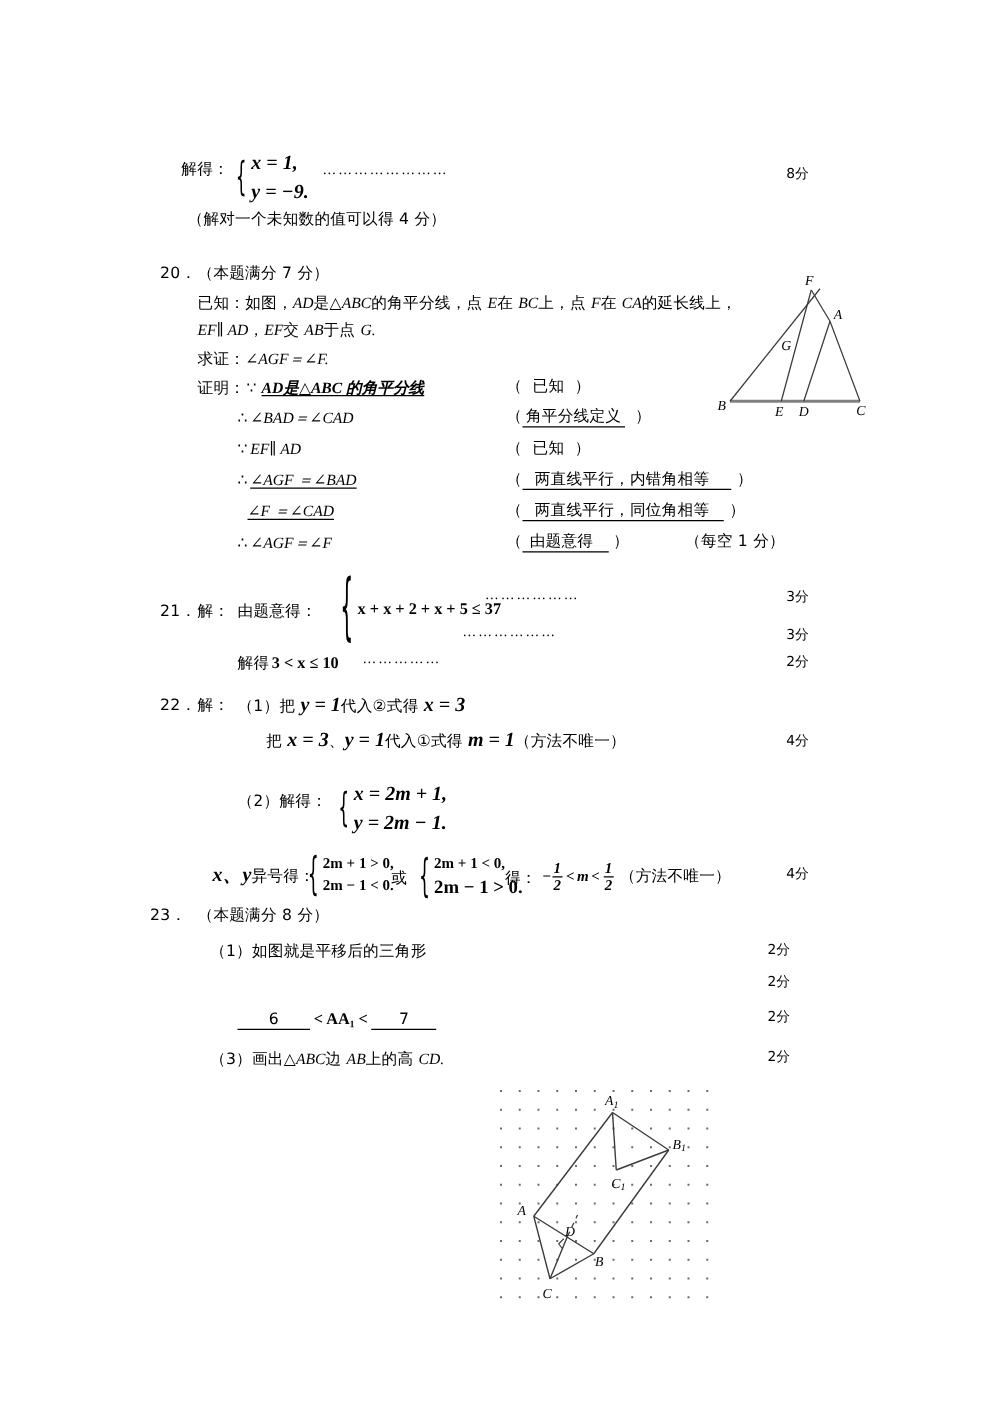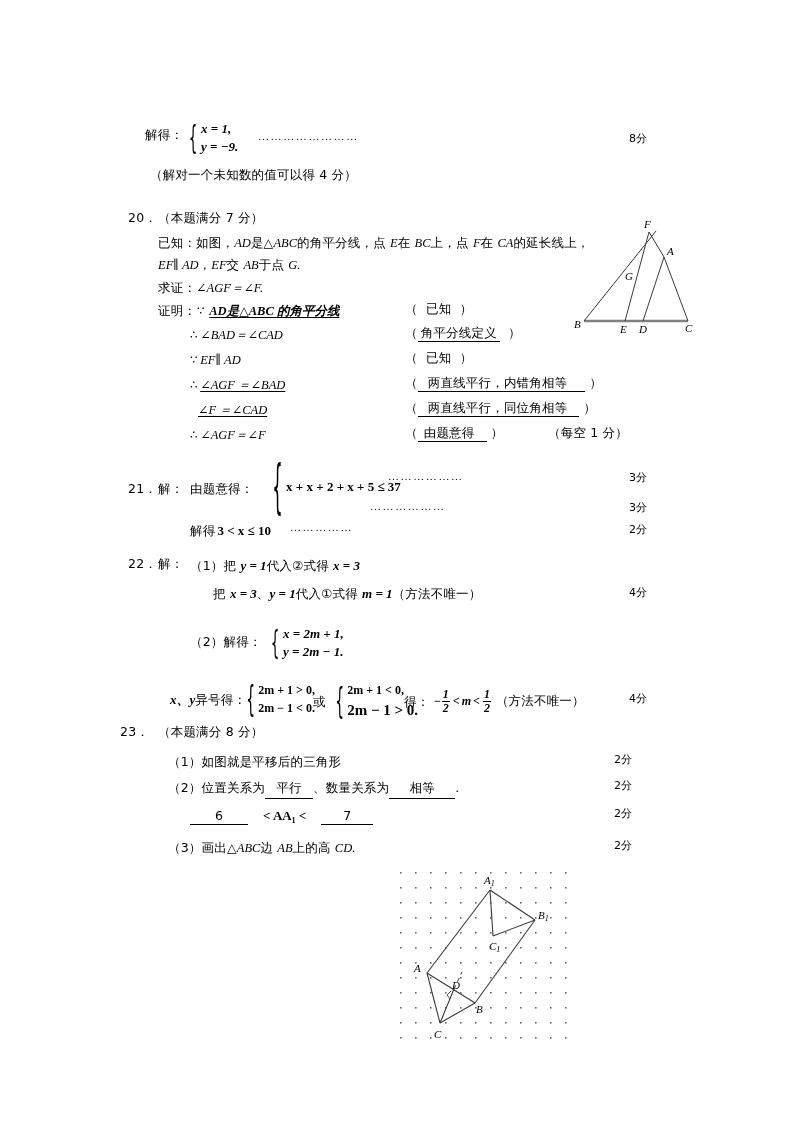--- a/index.html
+++ b/index.html
@@ -29,21 +29,21 @@
   
   .mi {
     font-family: "Liberation Serif", "DejaVu Serif", serif;
     font-style: italic;
     font-size: 12.5px;
   }
   .mb {
     font-family: "Liberation Serif", "DejaVu Serif", serif;
     font-style: italic;
     font-weight: bold;
-    font-size: 13px;
+    font-size: 16px;
   }
   .mnb {
     font-family: "Liberation Serif", "DejaVu Serif", serif;
     font-weight: bold;
     font-size: 13px;
   }
   .score {
     font-family: "DejaVu Sans", "Liberation Sans", sans-serif;
     font-size: 11px;
   }
@@ -303,27 +303,24 @@
   <div class="abs score" style="left:629px; top:691px;">4分</div>
 
   <div class="abs cn" style="left:120px; top:724px;">23．</div>
   <div class="abs cn" style="left:158px; top:724px;">（本题满分 8 分）</div>
 
   <div class="abs" style="left:168px; top:752px;">
     <span class="cn">（1）</span><span class="cn">如图就是平移后的三角形</span>
   </div>
   <div class="abs score" style="left:614px; top:752px;">2分</div>
 
-  <div class="abs" style="left:168px; top:778px;">
-    <span class="cn">（2）</span><span class="cn">位置关系为</span><span class="blank-ul" style="min-width:48px;">平行</span><span class="cn">、数量关系为</span><span class="blank-ul" style="min-width:66px;">相等</span><span class="cn">.</span>
-  </div>
   <div class="abs score" style="left:614px; top:778px;">2分</div>
 
   <div class="abs" style="left:190px; top:806px;">
-    <span class="blank-ul" style="min-width:58px;">6</span><span class="mnb" style="margin:0 15px;">&lt; AA₁ &lt;</span><span class="blank-ul" style="min-width:52px;">7</span>
+    <span class="blank-ul" style="min-width:58px;">6</span><span class="mnb" style="margin:0 3px;">&lt; AA₁ &lt;</span><span class="blank-ul" style="min-width:52px;">7</span>
   </div>
   <div class="abs score" style="left:614px; top:806px;">2分</div>
 
   <div class="abs" style="left:168px; top:838px;">
     <span class="cn">（3）</span><span class="cn">画出△</span><span class="mi">ABC</span><span class="cn">边 </span><span class="mi">AB</span><span class="cn">上的高 </span><span class="mi">CD</span><span class="mi">.</span>
   </div>
   <div class="abs score" style="left:614px; top:838px;">2分</div>
 
   <div class="abs" style="left:396px; top:868px;">
     <svg width="176" height="180" viewBox="0 0 176 180">

